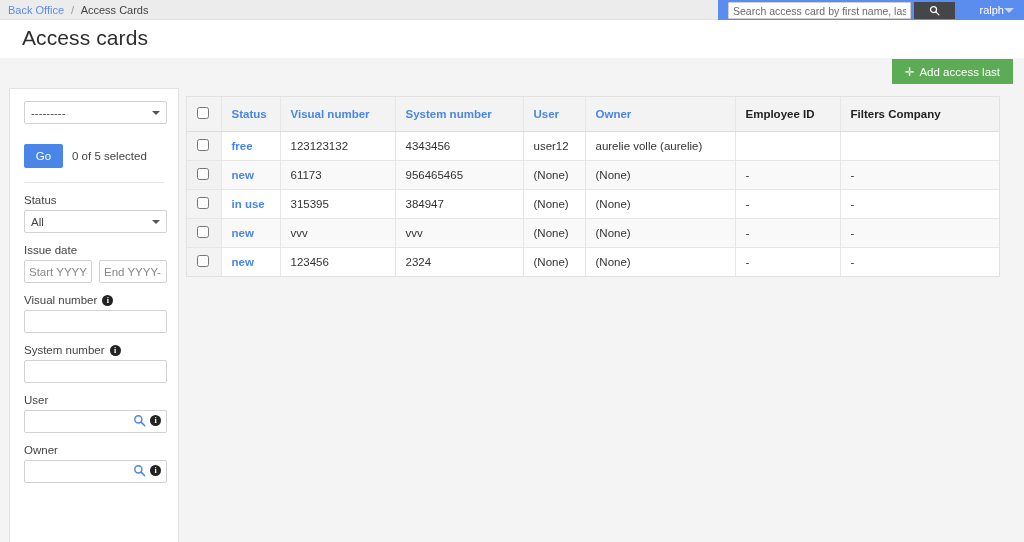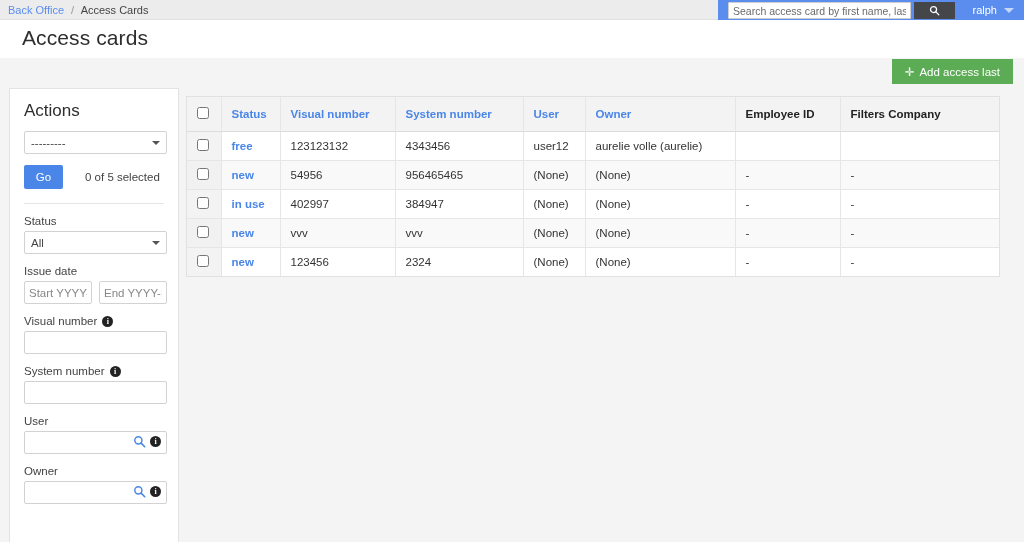--- a/index.html
+++ b/index.html
@@ -70,21 +70,20 @@
     align-items: center;
     justify-content: center;
     padding: 0;
   }
   .user-menu {
     position: absolute;
     right: 10px; top: 0;
     height: 20px;
     display: flex;
     align-items: center;
-    gap: 7px;
     color: #fff;
     font-size: 11px;
     cursor: pointer;
   }
   .caret-down {
     width: 0; height: 0;
     border-left: 5px solid transparent;
     border-right: 5px solid transparent;
     border-top: 5px solid rgba(255,255,255,.65);
   }
@@ -184,22 +183,22 @@
   .sel-wrap .caret-down {
     position: absolute; right: 7px; top: 10px;
     border-left-width: 4px; border-right-width: 4px; border-top-width: 4px;
     border-top-color: #555;
     pointer-events: none;
   }
 
   .go-row {
     display: flex;
     align-items: center;
-    margin-top: 11px;
-    gap: 22px;
+    margin-top: 20px;
+    gap: 9px;
   }
   .btn-go {
     background: #4a86e8;
     color: #fff;
     border: none;
     width: 39px; height: 24px;
     font-family: "Liberation Sans", sans-serif;
     font-size: 11.5px;
     cursor: pointer;
     border-radius: 2px;
@@ -376,21 +375,20 @@
   <button class="btn-add">
     <span>✛</span>
     <span>Add access last</span>
   </button>
 </div>
 
 <div class="content">
 
   <div class="sidebar">
 
-    <h2 class="side-h">Actions</h2>
 
     <div class="sel-wrap">
       <select class="sel">
         <option>---------</option>
       </select>
       <span class="caret-down"></span>
     </div>
 
     <div class="go-row">
       <button class="btn-go">Go</button>
@@ -497,31 +495,31 @@
           <td>123123132</td>
           <td>4343456</td>
           <td>user12</td>
           <td>aurelie volle (aurelie)</td>
           <td></td>
           <td></td>
         </tr>
         <tr class="alt">
           <td class="chk-cell"><input type="checkbox" class="cb" style=""></td>
           <td class="status-cell"><a>new</a></td>
-          <td>54956</td>
+          <td>61173</td>
           <td>956465465</td>
           <td>(None)</td>
           <td>(None)</td>
           <td>-</td>
           <td>-</td>
         </tr>
         <tr>
           <td class="chk-cell"><input type="checkbox" class="cb" style=""></td>
           <td class="status-cell"><a>in use</a></td>
-          <td>402997</td>
+          <td>315395</td>
           <td>384947</td>
           <td>(None)</td>
           <td>(None)</td>
           <td>-</td>
           <td>-</td>
         </tr>
         <tr class="alt">
           <td class="chk-cell"><input type="checkbox" class="cb" style=""></td>
           <td class="status-cell"><a>new</a></td>
           <td>vvv</td>

